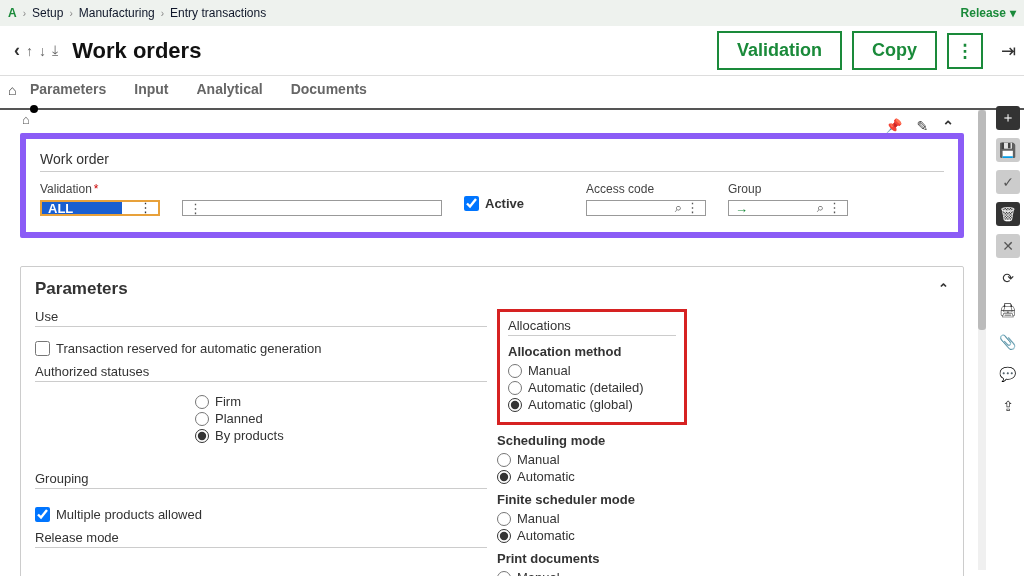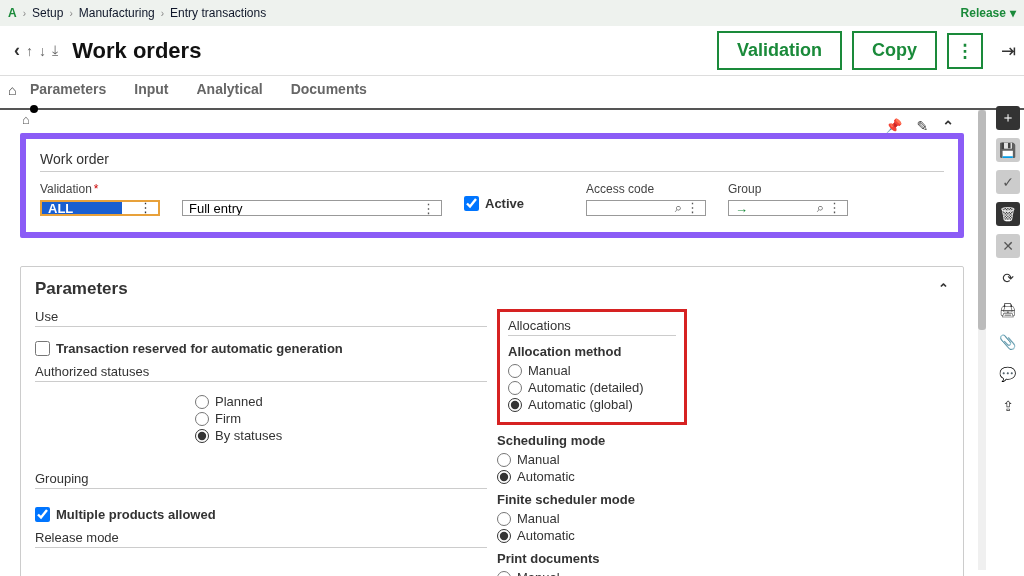--- a/index.html
+++ b/index.html
@@ -164,21 +164,20 @@
           <input value="ALL" style="">
           <div class="input-icons">
               <span style="color:#fff">⌕</span>
               <span style="color:#333">⋮</span>
             </div>
         </div>
       </div>
       <div class="field">
         <div class="field-label">&nbsp;</div>
         <div class="input-group fullentry">
-          <input value="Full entry" style="">
           <div class="input-icons">
               <span>⋮</span>
             </div>
         </div>
       </div>
       <div class="checkbox-wrap" style="margin-bottom:5px">
         <input type="checkbox" checked="" style="">
         <span style="font-weight:600">Active</span>
       </div>
       <div class="field" style="margin-left:40px">
@@ -208,43 +207,43 @@
     <div class="params-title">Parameters</div>
     <span class="params-collapse">⌃</span>
 
     <div class="two-col">
 
       <div class="col">
         <div class="sub-h">Use</div>
         <hr class="sub-hr">
         <div class="checkbox-wrap" style="margin:14px 0 8px 0">
           <input type="checkbox" style="">
-          <span style="font-weight:700">Transaction reserved for automatic generation</span>
+          <span style="font-weight:400">Transaction reserved for automatic generation</span>
         </div>
         <div class="sub-h">Authorized statuses</div>
         <hr class="sub-hr">
         <div class="indent-radios">
           <label class="radio-line">
               <input type="radio" name="auth" style="">
+              <span>Firm</span>
+            </label>
+          <label class="radio-line">
+              <input type="radio" name="auth" style="">
               <span>Planned</span>
             </label>
           <label class="radio-line">
-              <input type="radio" name="auth" style="">
-              <span>Firm</span>
-            </label>
-          <label class="radio-line">
               <input type="radio" name="auth" checked="" style="">
-              <span>By statuses</span>
+              <span>By products</span>
             </label>
         </div>
         <div class="sub-h" style="margin-top:28px">Grouping</div>
         <hr class="sub-hr">
         <div class="checkbox-wrap" style="margin:18px 0 8px 0">
           <input type="checkbox" checked="" style="">
-          <span style="font-weight:700">Multiple products allowed</span>
+          <span style="font-weight:400">Multiple products allowed</span>
         </div>
         <div class="sub-h">Release mode</div>
         <hr class="sub-hr" style="margin-bottom:0">
       </div>
 
       <div class="col">
         <div class="alloc-box">
           <div class="sub-h">Allocations</div>
           <hr class="sub-hr" style="margin-bottom:6px">
           <div class="radio-group-title">Allocation method</div>

